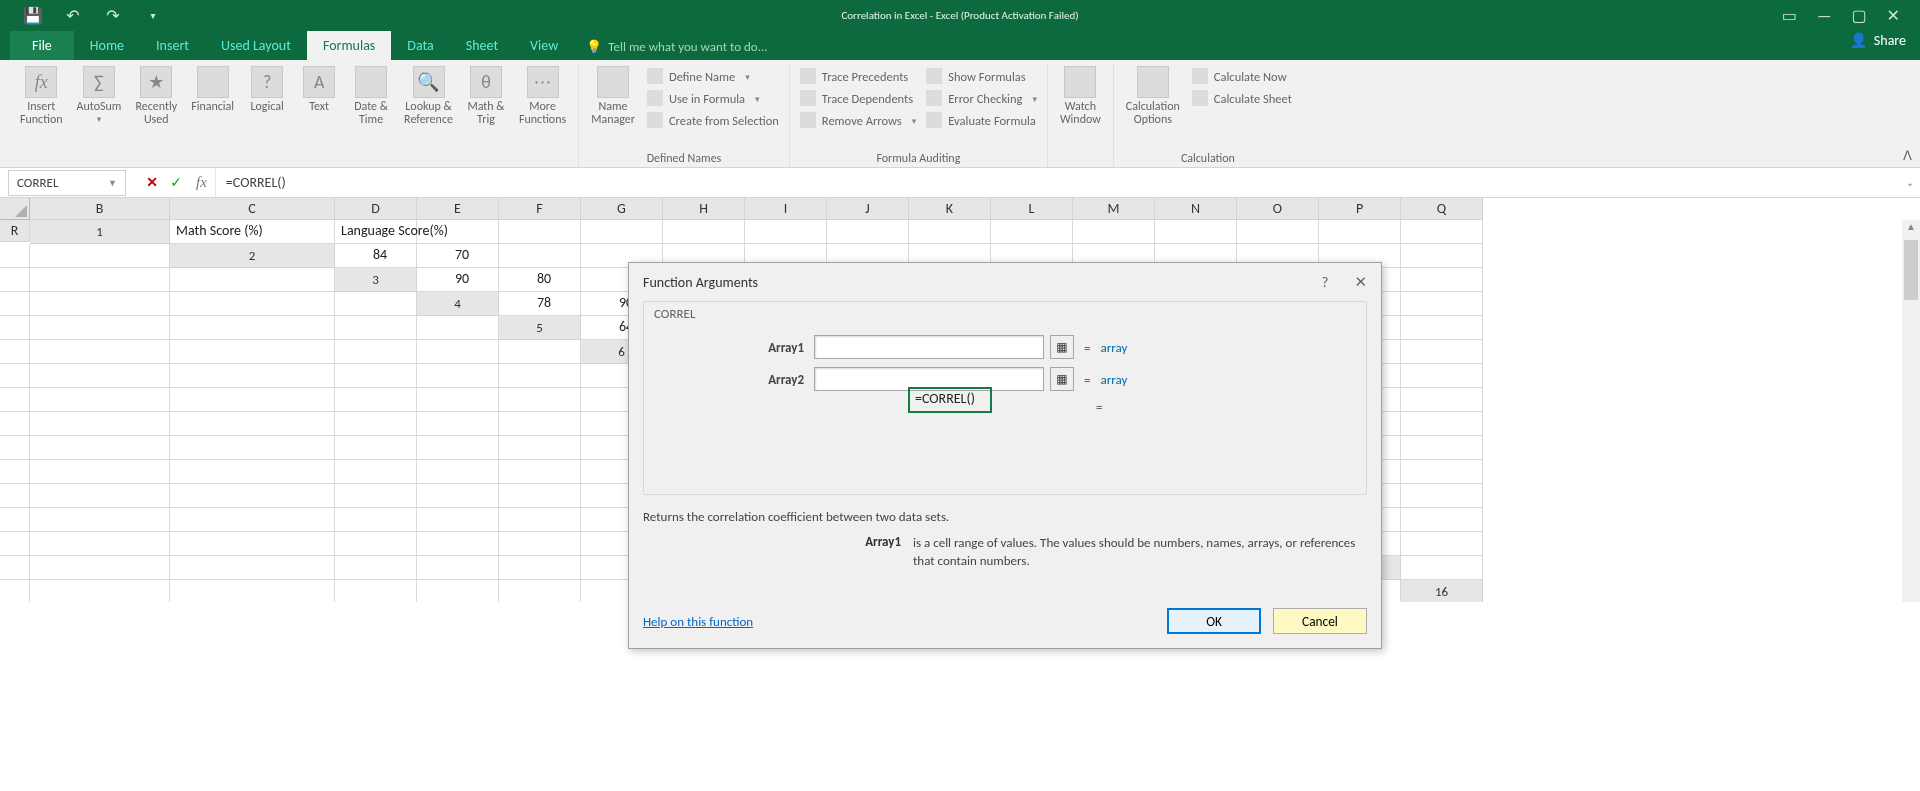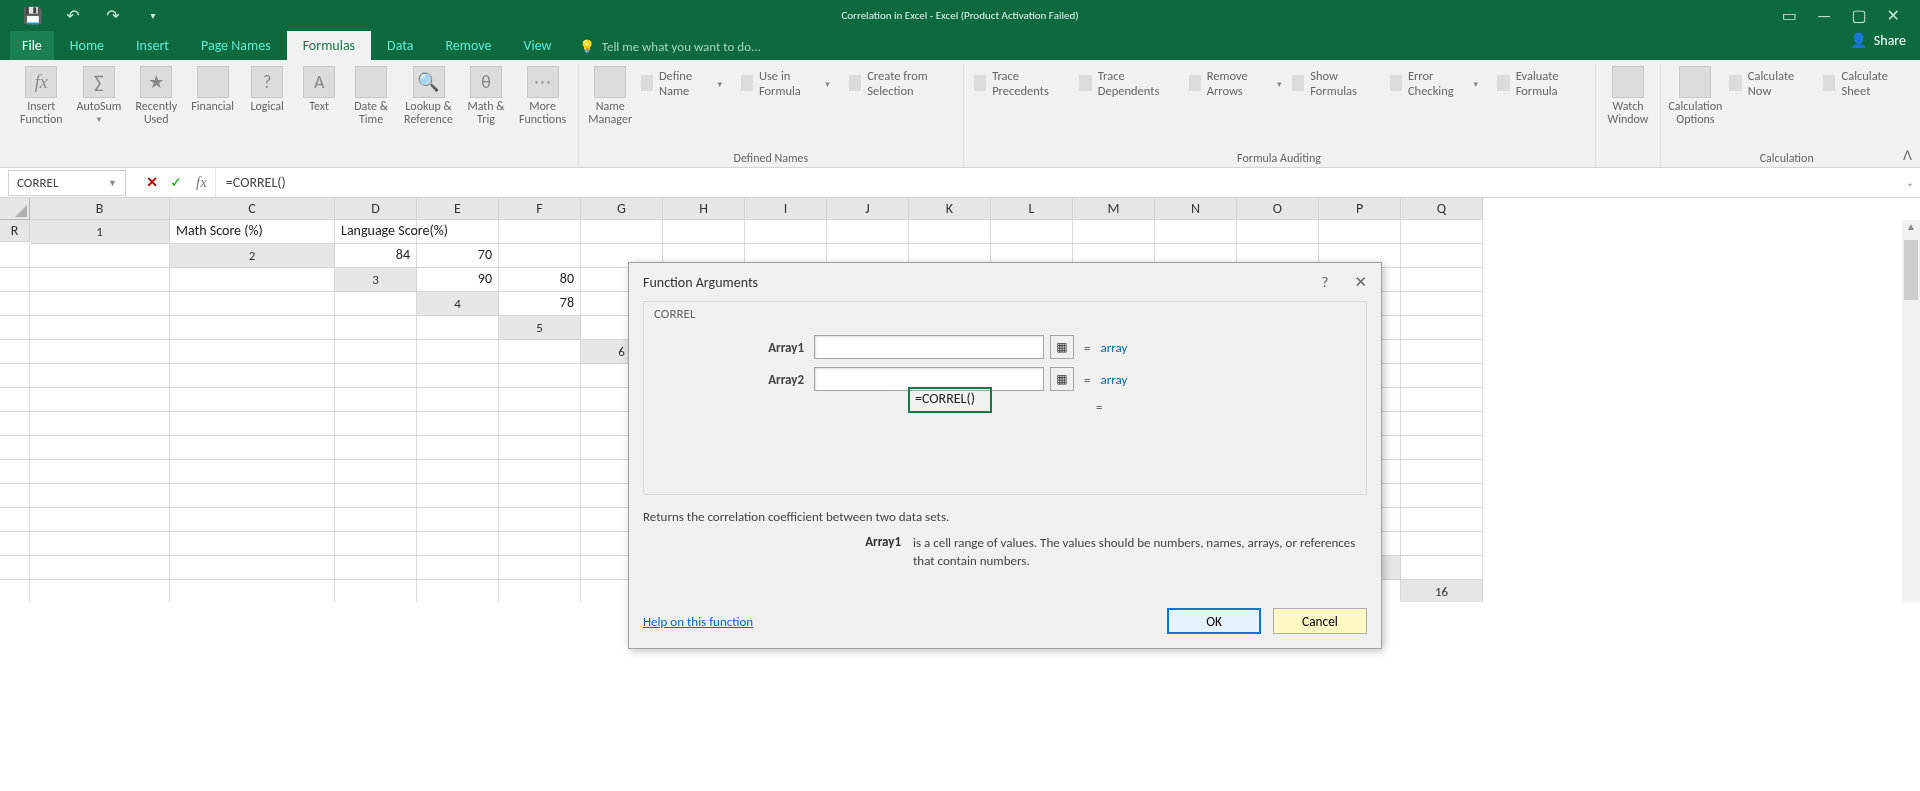--- a/index.html
+++ b/index.html
@@ -9,34 +9,34 @@
 .titlebar { background: #0d6a3e; height: 30px; display: flex; align-items: center; color: #fff; position: relative; }
 .titlebar .qat { display: flex; gap: 10px; padding-left: 18px; align-items: center; }
 .titlebar .qat .btn { width: 30px; height: 30px; display: flex; align-items: center; justify-content: center; color: #cbe8d8; font-size: 16px; }
 .titlebar .title { position: absolute; left: 50%; transform: translateX(-50%); color: #e8f3ed; font-size: 11px; }
 .titlebar .wincontrols { margin-left: auto; display: flex; gap: 20px; padding-right: 20px; color: #cbe8d8; }
 .titlebar .wincontrols span { font-size: 16px; }
 
 
 .ribbontabs { background: #0d6a3e; height: 30px; display: flex; align-items: flex-end; padding-left: 10px; color: #fff; position: relative; }
 .ribbontabs .tab { padding: 6px 16px; font-size: 14px; color: #5eead4; cursor: pointer; }
-.ribbontabs .tab.file { background: #1a8052; color: #fff; padding: 6px 12px; }
+.ribbontabs .tab.file { background: #1a8052; color: #fff; padding: 6px 22px; }
 .ribbontabs .tab.active { background: #f1f1f1; color: #167a47; }
 .ribbontabs .tellme { color: #a7d4bd; display: flex; align-items: center; gap: 6px; padding: 6px 12px; }
 .ribbontabs .share { position: absolute; right: 14px; top: 2px; color: #fff; display: flex; align-items: center; gap: 6px; font-size: 14px; }
 
 
 .ribbon { background: #f1f1f1; border-bottom: 1px solid #d4d4d4; height: 108px; display: flex; padding: 4px 8px 0 8px; position: relative; }
 .ribbon .group { display: flex; flex-direction: column; justify-content: space-between; border-right: 1px solid #e0e0e0; padding: 0 6px; }
 .ribbon .group .items { display: flex; align-items: flex-start; gap: 2px; }
 .ribbon .group .label { text-align: center; color: #666; font-size: 12px; padding-bottom: 2px; }
 .ribbon .bigbtn { display: flex; flex-direction: column; align-items: center; padding: 2px 6px; color: #666; min-width: 50px; cursor: pointer; }
 .ribbon .bigbtn .ico { width: 32px; height: 32px; background: #dcdcdc; border: 1px solid #c8c8c8; margin-bottom: 2px; display:flex; align-items:center; justify-content:center; color:#888; font-size:18px; }
 .ribbon .bigbtn .txt { font-size: 12px; text-align: center; line-height: 1.1; }
-.ribbon .smallrow { display: flex; flex-direction: row; gap: 11px; padding-top: 2px; }
+.ribbon .smallrow { display: flex; flex-direction: column; gap: 2px; padding-top: 2px; }
 .ribbon .smallbtn { display: flex; align-items: center; gap: 6px; color: #666; font-size: 12.5px; padding: 2px 4px; cursor: pointer; }
 .ribbon .smallbtn .ico { width: 16px; height: 16px; background: #dcdcdc; }
 .ribbon .collapse { position: absolute; right: 8px; bottom: 4px; color: #666; }
 
 
 .fx-ico { font-style: italic; font-family: "Times New Roman", serif; font-size: 24px; color: #999; }
 
 
 .fbar { display: flex; align-items: center; border-bottom: 1px solid #d4d4d4; height: 30px; background: #fff; }
 .fbar .namebox { width: 118px; height: 26px; border: 1px solid #cfcfcf; margin: 0 0 0 8px; display: flex; align-items: center; padding: 0 8px; font-size: 13px; justify-content: space-between; }
@@ -48,21 +48,21 @@
 .fbar .fxlabel { font-style: italic; font-family: "Times New Roman"; color: #777; padding: 0 8px; font-size: 15px; }
 .fbar .formula { flex: 1; border-left: 1px solid #e5e5e5; padding-left: 10px; font-size: 14px; height: 100%; display: flex; align-items: center; }
 .fbar .expand { width: 20px; text-align: center; color: #888; font-size: 10px; }
 
 
 .gridwrap { position: relative; height: 404px; overflow: hidden; }
 .grid { display: grid; grid-template-columns: 30px 140px 165px repeat(14, 82px); font-size: 14px; }
 .grid .hdr { background: #e6e6e6; border-right: 1px solid #d4d4d4; border-bottom: 1px solid #d4d4d4; text-align: center; padding: 2px 0; color: #333; height: 22px; }
 .grid .rowhdr { background: #e6e6e6; border-right: 1px solid #d4d4d4; border-bottom: 1px solid #d4d4d4; text-align: center; color: #333; height: 24px; display:flex; align-items:center; justify-content:center; font-size:13px; }
 .grid .cell { border-right: 1px solid #d9d9d9; border-bottom: 1px solid #d9d9d9; padding: 2px 6px; height: 24px; color: #222; white-space: nowrap; overflow: visible; }
-.grid .cell.num { text-align: right; padding-left: 15px; }
+.grid .cell.num { text-align: center; padding-left: 15px; }
 .grid .cell.active { outline: 2px solid #167a47; outline-offset: -1px; position: relative; z-index: 2; }
 .grid .corner { background: #e6e6e6; border-right: 1px solid #b8b8b8; border-bottom: 1px solid #b8b8b8; position: relative; }
 .grid .corner::after { content: ""; position: absolute; right: 2px; bottom: 2px; border-left: 12px solid transparent; border-bottom: 12px solid #b0b0b0; }
 .vscroll { position: absolute; right: 0; top: 22px; bottom: 0; width: 18px; background: #f1f1f1; display:flex; flex-direction:column; align-items:center; }
 .vscroll .arr { height: 18px; width: 100%; text-align:center; color:#888; font-size:10px; }
 .vscroll .thumb { width:14px; height:60px; background:#cdcdcd; margin-top:2px; }
 
 
 .dialog { position: absolute; left: 628px; top: 262px; width: 754px; background: #f0f0f0; border: 1px solid #a0a0a0; box-shadow: 2px 2px 8px rgba(0,0,0,0.25); font-size: 13px; color: #333; }
 .dialog .dtitle { display: flex; justify-content: space-between; padding: 10px 14px 4px 14px; align-items: center; }
@@ -105,24 +105,24 @@
     <span>—</span>
     <span>▢</span>
     <span>✕</span>
   </div>
 </div>
 
 <div class="ribbontabs">
   <div class="tab file">File</div>
   <div class="tab">Home</div>
   <div class="tab">Insert</div>
-  <div class="tab">Page Names</div>
+  <div class="tab">Used Layout</div>
   <div class="tab active">Formulas</div>
   <div class="tab">Data</div>
-  <div class="tab">Remove</div>
+  <div class="tab">Sheet</div>
   <div class="tab">View</div>
   <div class="tellme">
     <span>💡</span>
     <span>Tell me what you want to do...</span>
   </div>
   <div class="share">
     <span>👤</span>
     <span>Share</span>
   </div>
 </div>

